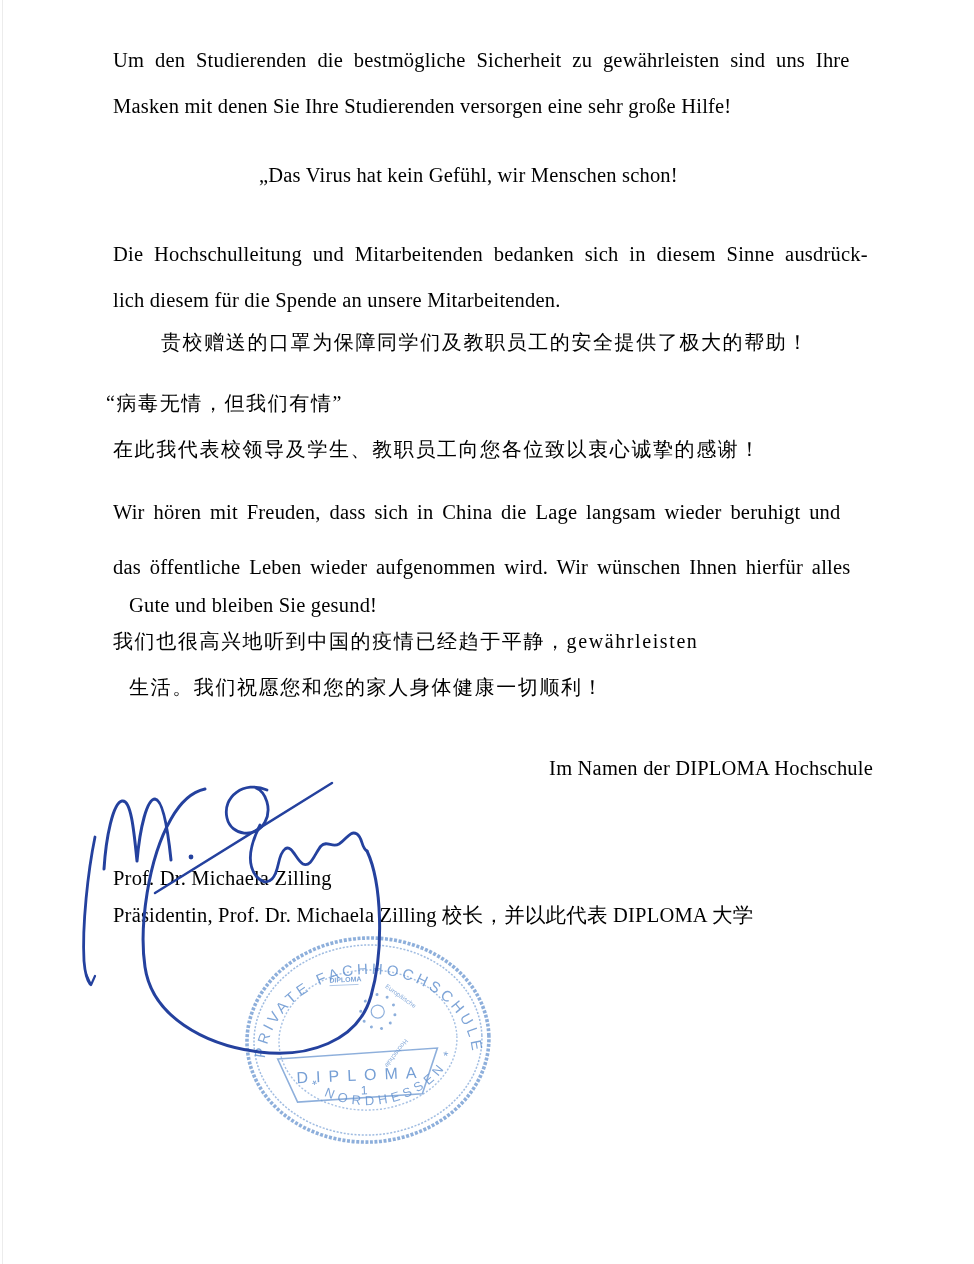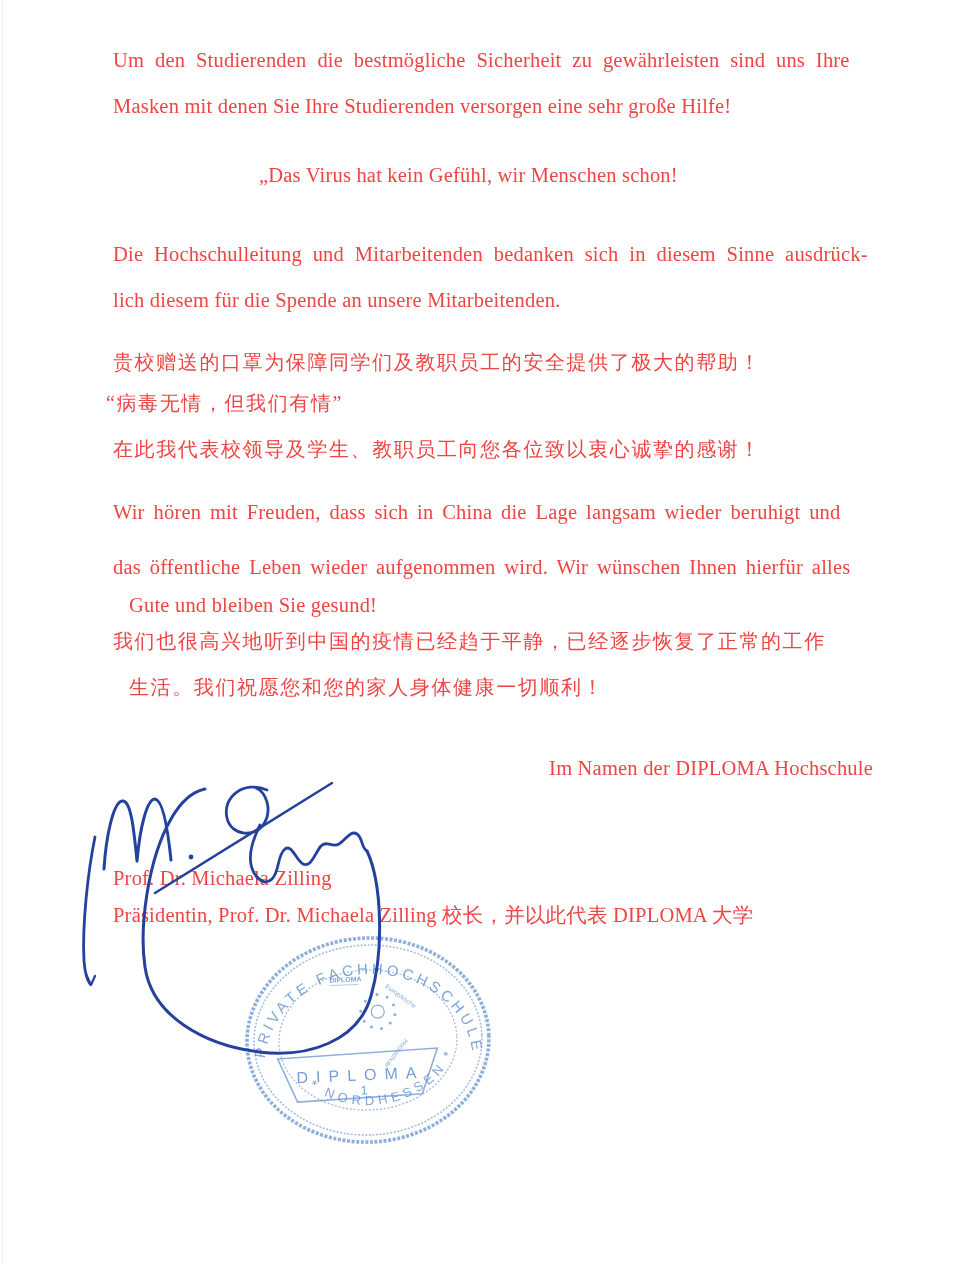--- a/index.html
+++ b/index.html
@@ -2,21 +2,21 @@
 <html><head>
 <meta charset="utf-8">
 <style>
   html,body{margin:0;padding:0;background:#ffffff;}
   .page{
     position:relative;
     width:974px;height:1264px;
     background:#ffffff;
     overflow:hidden;
     font-family:"Liberation Serif","DejaVu Serif",serif;
-    color:#ef4444;
+    color:#000000;
   }
   .scan-edge{
     position:absolute;left:2px;top:0;width:1px;height:100%;
     background:#ececec;
   }
   .tline{
     position:absolute;
     left:113px;
     width:760px;
     font-size:20.5px;
@@ -42,29 +42,29 @@
   <div class="scan-edge"></div>
 
   <div class="tline just" style="top:48px;">Um den Studierenden die bestmögliche Sicherheit zu gewährleisten sind uns Ihre</div>
   <div class="tline" style="top:94px;">Masken mit denen Sie Ihre Studierenden versorgen eine sehr große Hilfe!</div>
 
   <div class="tline quote-line" style="top:163px;">„Das Virus hat kein Gefühl, wir Menschen schon!</div>
 
   <div class="tline just" style="top:242px;">Die Hochschulleitung und Mitarbeitenden bedanken sich in diesem Sinne ausdrück-</div>
   <div class="tline" style="top:288px;">lich diesem für die Spende an unsere Mitarbeitenden.</div>
 
-  <div class="tline cn" style="top:350px;">贵校赠送的口罩为保障同学们及教职员工的安全提供了极大的帮助！</div>
+  <div class="tline cn" style="top:330px;margin-left:48px;">贵校赠送的口罩为保障同学们及教职员工的安全提供了极大的帮助！</div>
   <div class="tline cn" style="top:391px;left:106px;">“病毒无情，但我们有情”</div>
   <div class="tline cn" style="top:437px;">在此我代表校领导及学生、教职员工向您各位致以衷心诚挚的感谢！</div>
 
   <div class="tline just-tight" style="top:500px;">Wir hören mit Freuden, dass sich in China die Lage langsam wieder beruhigt und</div>
   <div class="tline just-tight" style="top:555px;">das öffentliche Leben wieder aufgenommen wird. Wir wünschen Ihnen hierfür alles</div>
   <div class="tline" style="top:593px;margin-left:16px;">Gute und bleiben Sie gesund!</div>
 
-  <div class="tline cn" style="top:629px;">我们也很高兴地听到中国的疫情已经趋于平静，已经逐步恢复了正常的工作</div>
+  <div class="tline cn" style="top:629px;">我们也很高兴地听到中国的疫情已经趋于平静，gewährleisten</div>
   <div class="tline cn" style="top:675px;margin-left:16px;">生活。我们祝愿您和您的家人身体健康一切顺利！</div>
 
   <div class="tline" style="top:756px;text-align:right;">Im Namen der DIPLOMA Hochschule</div>
 
   <div class="tline" style="top:866px;">Prof. Dr. Michaela Zilling</div>
   <div class="tline" style="top:903px;">Präsidentin, Prof. Dr. Michaela Zilling 校长，并以此代表 DIPLOMA 大学</div>
 
   <svg class="stamp-svg" width="262" height="226" viewBox="0 0 262 226">
     <ellipse cx="130" cy="112" rx="121" ry="102" fill="none" stroke-width="3.6" stroke-dasharray="3 1.6" opacity="0.7" stroke="#4d82c8"></ellipse>
     <ellipse cx="130" cy="112" rx="114" ry="95" fill="none" stroke-width="1.5" stroke-dasharray="2 1.6" opacity="0.6" stroke="#4d82c8"></ellipse>

